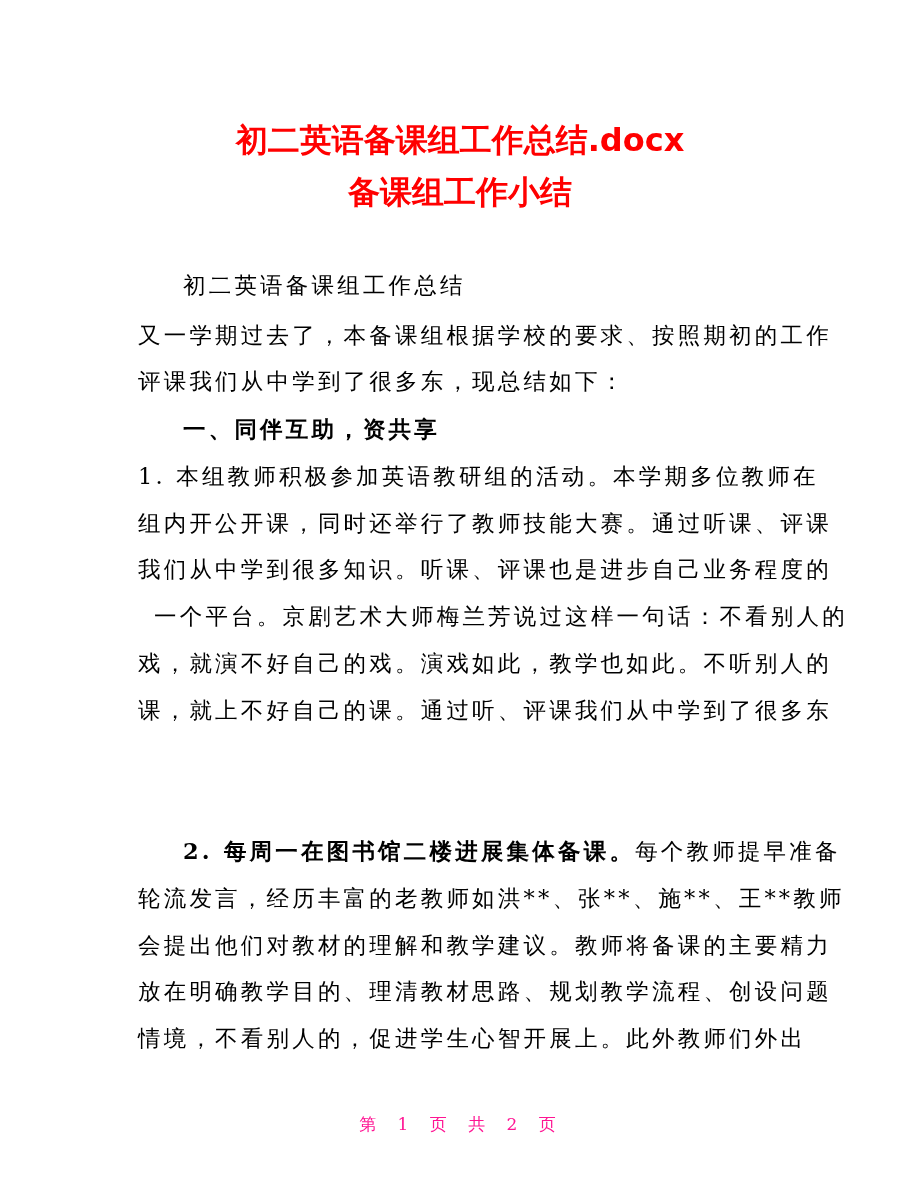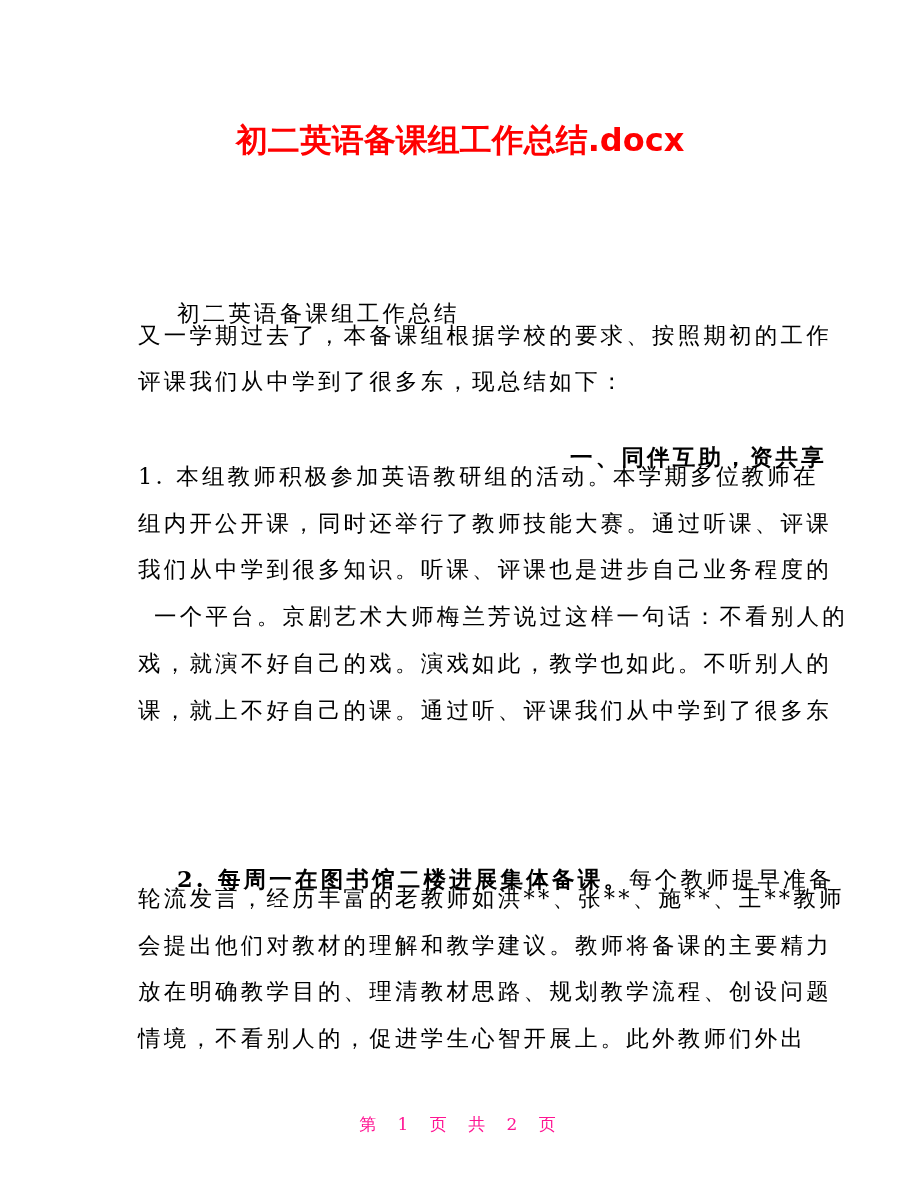--- a/index.html
+++ b/index.html
@@ -38,41 +38,42 @@
 
     .line {
       position: absolute;
       left: 138px;
       width: 650px;
       font-size: 22.5px;
       line-height: 30px;
       white-space: nowrap;
       letter-spacing: 3.2px;
     }
-    .indent { left: 177px; margin-top: 28px; }
-    .bold { font-weight: bold; text-align: right; }
+    .indent { left: 183px; }
+    .bold { font-weight: bold; }
     .footer {
       position: absolute;
       top: 1112px;
       left: 0;
       width: 920px;
       text-align: center;
       font-size: 17px;
       line-height: 24px;
       color: #ff1493;
       word-spacing: 6px;
       letter-spacing: 5px;
     }
   </style>
 </head>
 <body>
 
 <div class="page">
 
   <div class="title t1">初二英语备课组工作总结.docx</div>
+  <div class="title t2">备课组工作小结</div>
 
   <div class="line indent" style="top:270px;">初二英语备课组工作总结</div>
 
   <div class="line" style="top:320px;">又一学期过去了，本备课组根据学校的要求、按照期初的工作</div>
   <div class="line" style="top:366px;">评课我们从中学到了很多东，现总结如下：</div>
 
   <div class="line indent bold" style="top:414px;">一、同伴互助，资共享</div>
 
   <div class="line" style="top:461px;">1. 本组教师积极参加英语教研组的活动。本学期多位教师在</div>
   <div class="line" style="top:508px;">组内开公开课，同时还举行了教师技能大赛。通过听课、评课</div>

